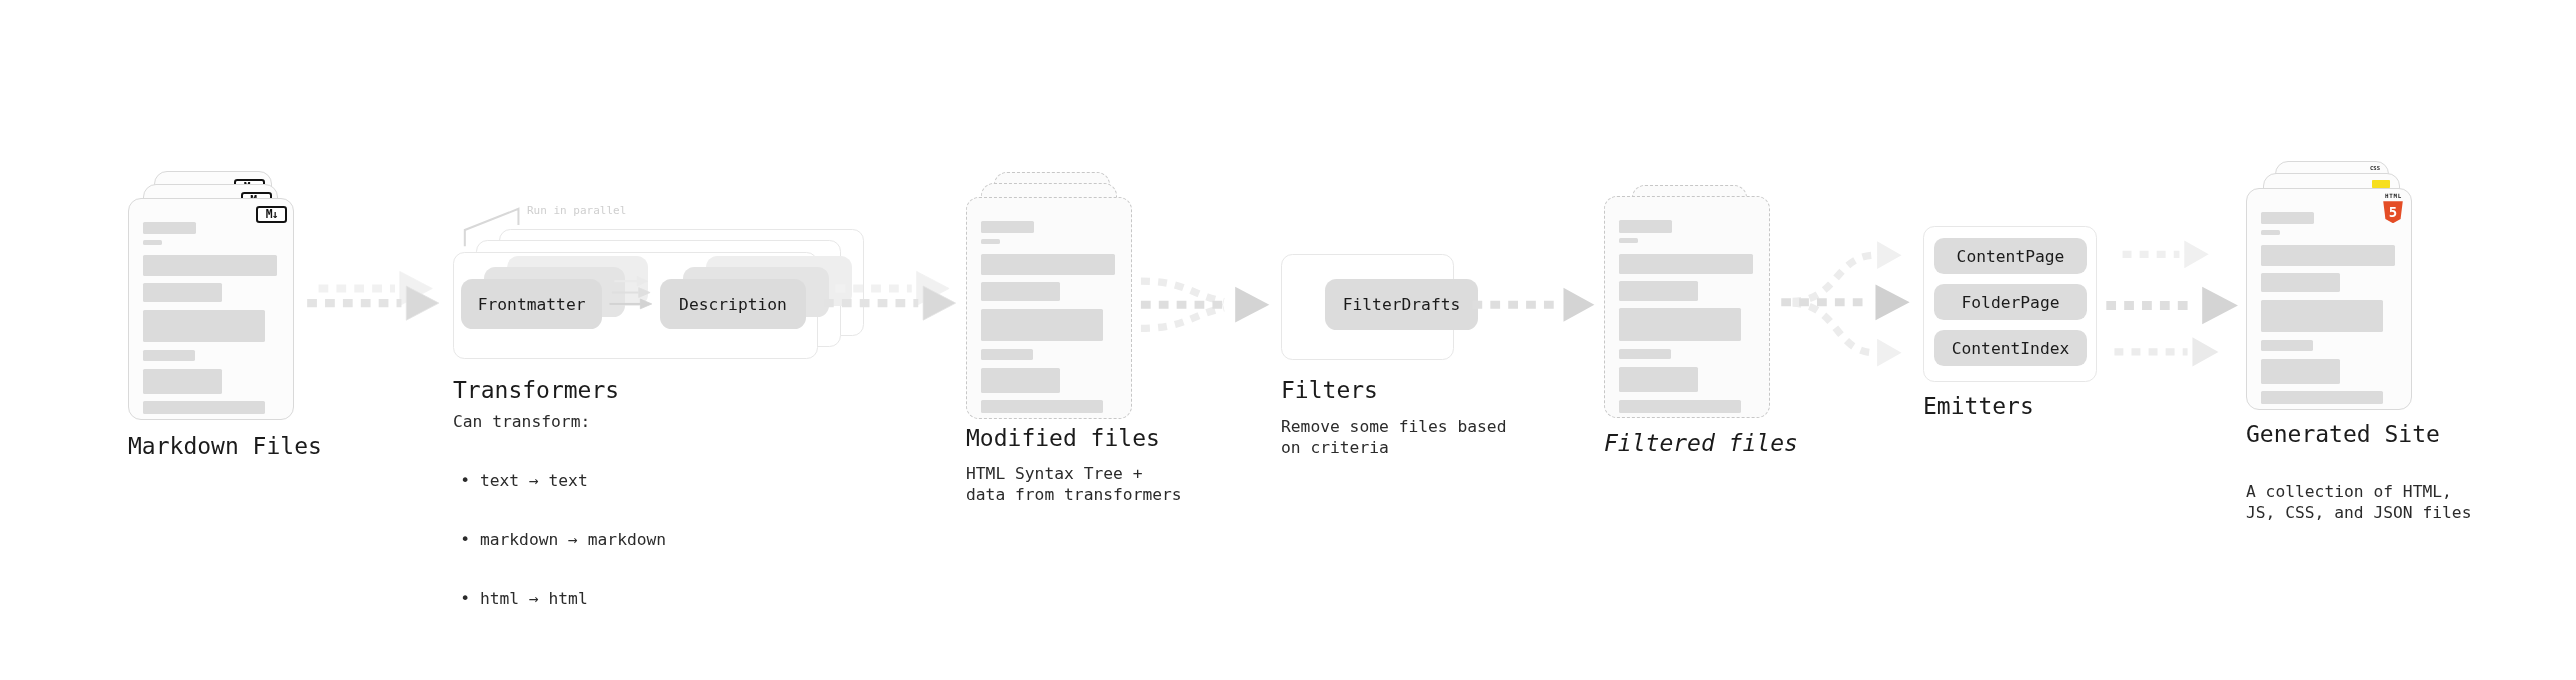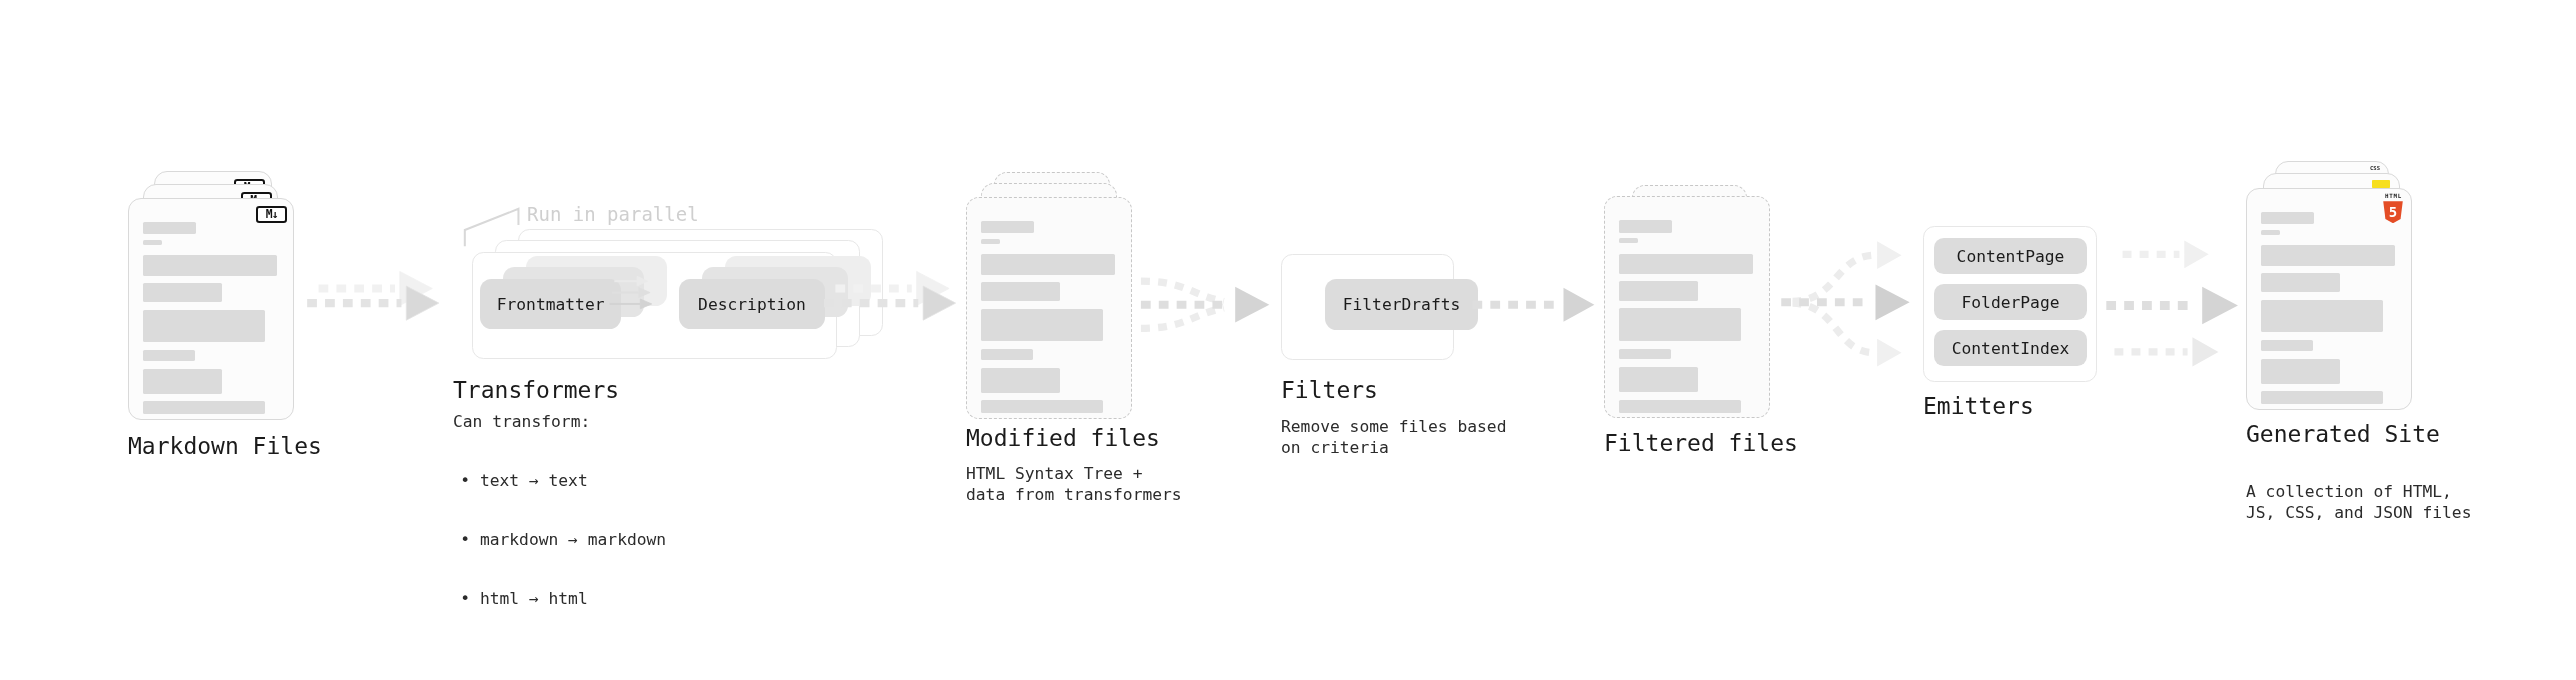--- a/index.html
+++ b/index.html
@@ -52,21 +52,21 @@
     display:flex;align-items:center;justify-content:center;
     font-size:16.3px;color:#1b1b1b;white-space:nowrap;
   }
   .chip.ghost1{background:#e4e4e4;}
   .chip.ghost2{background:#eeeeee;}
 
   
   .stage-title{position:absolute;font-size:23px;color:#1b1b1b;white-space:nowrap;line-height:1;}
   .stage-desc{position:absolute;font-size:16.3px;color:#2b2b2b;line-height:21px;white-space:nowrap;}
   .stage-desc .indent{padding-left:7.3px;margin-top:38px;}
-  .callout-label{position:absolute;font-size:19px;color:#cfcfcf;white-space:nowrap;line-height:1;}
+  .callout-label{position:absolute;font-size:11px;color:#cfcfcf;white-space:nowrap;line-height:1;}
 
   svg.flow{position:absolute;left:0;top:0;pointer-events:none;}
 </style>
 </head>
 <body>
 
 <div class="canvas">
 
   <div class="abs" style="left:128px;top:171px;width:195px;height:249px;">
     <div class="doc-card" style="left:26px;top:0;width:118px;">
@@ -86,21 +86,21 @@
           <div class="bar" style="width: 52px; height: 10.6px; margin-top: 8.1px;"></div>
           <div class="bar" style="width: 79px; height: 25px; margin-top: 8.1px;"></div>
           <div class="bar" style="width: 122px; height: 13px; margin-top: 7.3px;"></div>
         </div>
     </div>
   </div>
   <div class="stage-title" style="left:128px;top:435px;">Markdown Files</div>
 
   <div class="callout-label" style="left:527px;top:205px;">Run in parallel</div>
 
-  <div class="abs" style="left:472px;top:229px;width:414px;height:134px;">
+  <div class="abs" style="left:453px;top:229px;width:414px;height:134px;">
     <div class="frame" style="left:46px;top:0;width:365px;height:107px;"></div>
     <div class="frame" style="left:23px;top:11.4px;width:365px;height:107px;"></div>
     <div class="frame" style="left:0;top:23px;width:365px;height:107px;"></div>
 
     <div class="chip ghost2" style="left:54px;top:27px;width:141px;height:50px;"></div>
     <div class="chip ghost1" style="left:31px;top:38px;width:141px;height:50px;"></div>
     <div class="chip" style="left:8.1px;top:50px;width:141px;height:50px;">Frontmatter</div>
 
     <div class="chip ghost2" style="left:253px;top:27px;width:146px;height:50px;"></div>
     <div class="chip ghost1" style="left:230px;top:38px;width:146px;height:50px;"></div>
@@ -153,21 +153,21 @@
           <div class="bar" style="width: 18.7px; height: 4.9px; margin-top: 5.7px;"></div>
           <div class="bar" style="width: 134px; height: 20.3px; margin-top: 10.6px;"></div>
           <div class="bar" style="width: 79px; height: 19.5px; margin-top: 7.3px;"></div>
           <div class="bar" style="width: 122px; height: 32.5px; margin-top: 7.3px;"></div>
           <div class="bar" style="width: 52px; height: 10.6px; margin-top: 8.1px;"></div>
           <div class="bar" style="width: 79px; height: 25px; margin-top: 8.1px;"></div>
           <div class="bar" style="width: 122px; height: 13px; margin-top: 7.3px;"></div>
         </div>
     </div>
   </div>
-  <div class="stage-title" style="left:1604px;top:432px;">Filtered files</div>
+  <div class="stage-title" style="left:1604px;top:432px;font-style:italic;">Filtered files</div>
 
   <div class="frame" style="left:1923px;top:226px;width:174px;height:156px;"></div>
   <div class="chip" style="left:1934px;top:238px;width:153px;height:36px;border-radius:9.8px;">ContentPage</div>
   <div class="chip" style="left:1934px;top:284px;width:153px;height:36px;border-radius:9.8px;">FolderPage</div>
   <div class="chip" style="left:1934px;top:330px;width:153px;height:36px;border-radius:9.8px;">ContentIndex</div>
   <div class="stage-title" style="left:1923px;top:395px;">Emitters</div>
 
   <div class="abs" style="left:2246px;top:161px;width:195px;height:249px;">
     <div class="doc-card" style="left:29px;top:0;width:114px;">
       <div class="css-badge">

